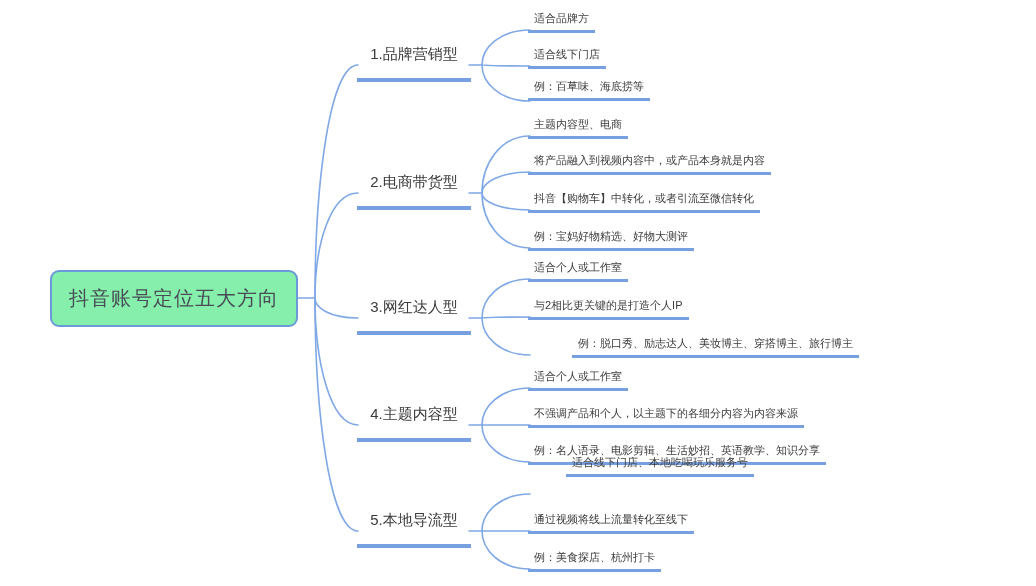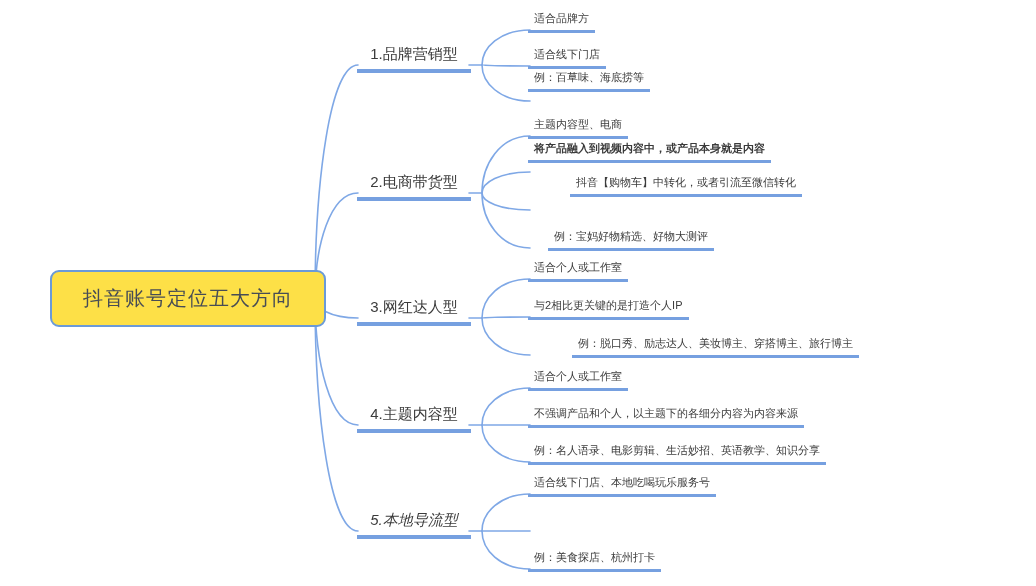--- a/index.html
+++ b/index.html
@@ -20,43 +20,43 @@
     left: 0;
     top: 0;
     width: 1036px;
     height: 586px;
     pointer-events: none;
   }
   .root-node {
     position: absolute;
     left: 50px;
     top: 270px;
-    width: 276px;
+    width: 248px;
     height: 57px;
     box-sizing: border-box;
-    background: #fde047;
+    background: #86efac;
     border: 2px solid #6a9ad8;
     border-radius: 9px;
     display: flex;
     align-items: center;
     justify-content: center;
     font-size: 20px;
     letter-spacing: 1px;
     color: #474c55;
     cursor: default;
   }
   .branch-node {
     position: absolute;
     left: 357px;
     width: 114px;
     box-sizing: border-box;
     text-align: center;
     font-size: 15px;
     line-height: 17px;
-    padding: 0 2px 7px 2px;
+    padding: 0 2px 16px 2px;
     color: #3b3b3b;
     border-bottom: 4px solid #76a0e0;
     white-space: nowrap;
     cursor: default;
   }
   .leaf-node {
     position: absolute;
     left: 528px;
     box-sizing: border-box;
     font-size: 11px;
@@ -98,30 +98,31 @@
       <path d="M 315 298 C 315 414.5, 330 531, 358 531" fill="none" stroke="#7fa8e6" stroke-width="1.6" stroke-linecap="round"></path>
       <path d="M 469 531 L 482 531" fill="none" stroke="#7fa8e6" stroke-width="1.6" stroke-linecap="round"></path>
       <path d="M 482 531 C 482 512.5, 500 494, 530 494" fill="none" stroke="#7fa8e6" stroke-width="1.6" stroke-linecap="round"></path>
       <path d="M 482 531 C 482 531, 500 531, 530 531" fill="none" stroke="#7fa8e6" stroke-width="1.6" stroke-linecap="round"></path>
       <path d="M 482 531 C 482 550, 500 569, 530 569" fill="none" stroke="#7fa8e6" stroke-width="1.6" stroke-linecap="round"></path>
     </svg>
   <div class="root-node">抖音账号定位五大方向</div>
 <div class="branch-node" style="top: 45px;">1.品牌营销型</div>
     <div class="leaf-node" style="top: 10px;">适合品牌方</div>
     <div class="leaf-node" style="top: 46px;">适合线下门店</div>
-    <div class="leaf-node" style="top: 69px;">例：百草味、海底捞等</div>
+    <div class="leaf-node" style="top: 78px;">例：百草味、海底捞等</div>
     <div class="branch-node" style="top: 173px;">2.电商带货型</div>
     <div class="leaf-node" style="top: 116px;">主题内容型、电商</div>
-    <div class="leaf-node" style="top: 140px; font-weight: bold;">将产品融入到视频内容中，或产品本身就是内容</div>
-    <div class="leaf-node" style="top: 174px; margin-left: 42px;">抖音【购物车】中转化，或者引流至微信转化</div>
-    <div class="leaf-node" style="top: 228px; margin-left: 20px;">例：宝妈好物精选、好物大测评</div>
+    <div class="leaf-node" style="top: 152px;">将产品融入到视频内容中，或产品本身就是内容</div>
+    <div class="leaf-node" style="top: 190px;">抖音【购物车】中转化，或者引流至微信转化</div>
+    <div class="leaf-node" style="top: 228px;">例：宝妈好物精选、好物大测评</div>
     <div class="branch-node" style="top: 298px;">3.网红达人型</div>
     <div class="leaf-node" style="top: 259px;">适合个人或工作室</div>
     <div class="leaf-node" style="top: 297px;">与2相比更关键的是打造个人IP</div>
     <div class="leaf-node" style="top: 335px; margin-left: 44px;">例：脱口秀、励志达人、美妆博主、穿搭博主、旅行博主</div>
     <div class="branch-node" style="top: 405px; text-align: center;">4.主题内容型</div>
     <div class="leaf-node" style="top: 368px;">适合个人或工作室</div>
     <div class="leaf-node" style="top: 442px;">例：名人语录、电影剪辑、生活妙招、英语教学、知识分享</div>
     <div class="leaf-node" style="top: 405px;">不强调产品和个人，以主题下的各细分内容为内容来源</div>
-    <div class="branch-node" style="top: 511px; font-style: italic;">5.本地导流型</div>
-    <div class="leaf-node" style="top: 474px;">适合线下门店、本地吃喝玩乐服务号</div>
+    <div class="branch-node" style="top: 511px;">5.本地导流型</div>
+    <div class="leaf-node" style="top: 454px; margin-left: 38px;">适合线下门店、本地吃喝玩乐服务号</div>
+    <div class="leaf-node" style="top: 511px;">通过视频将线上流量转化至线下</div>
     <div class="leaf-node" style="top: 549px;">例：美食探店、杭州打卡</div>
   </div>
 
 </body></html>

